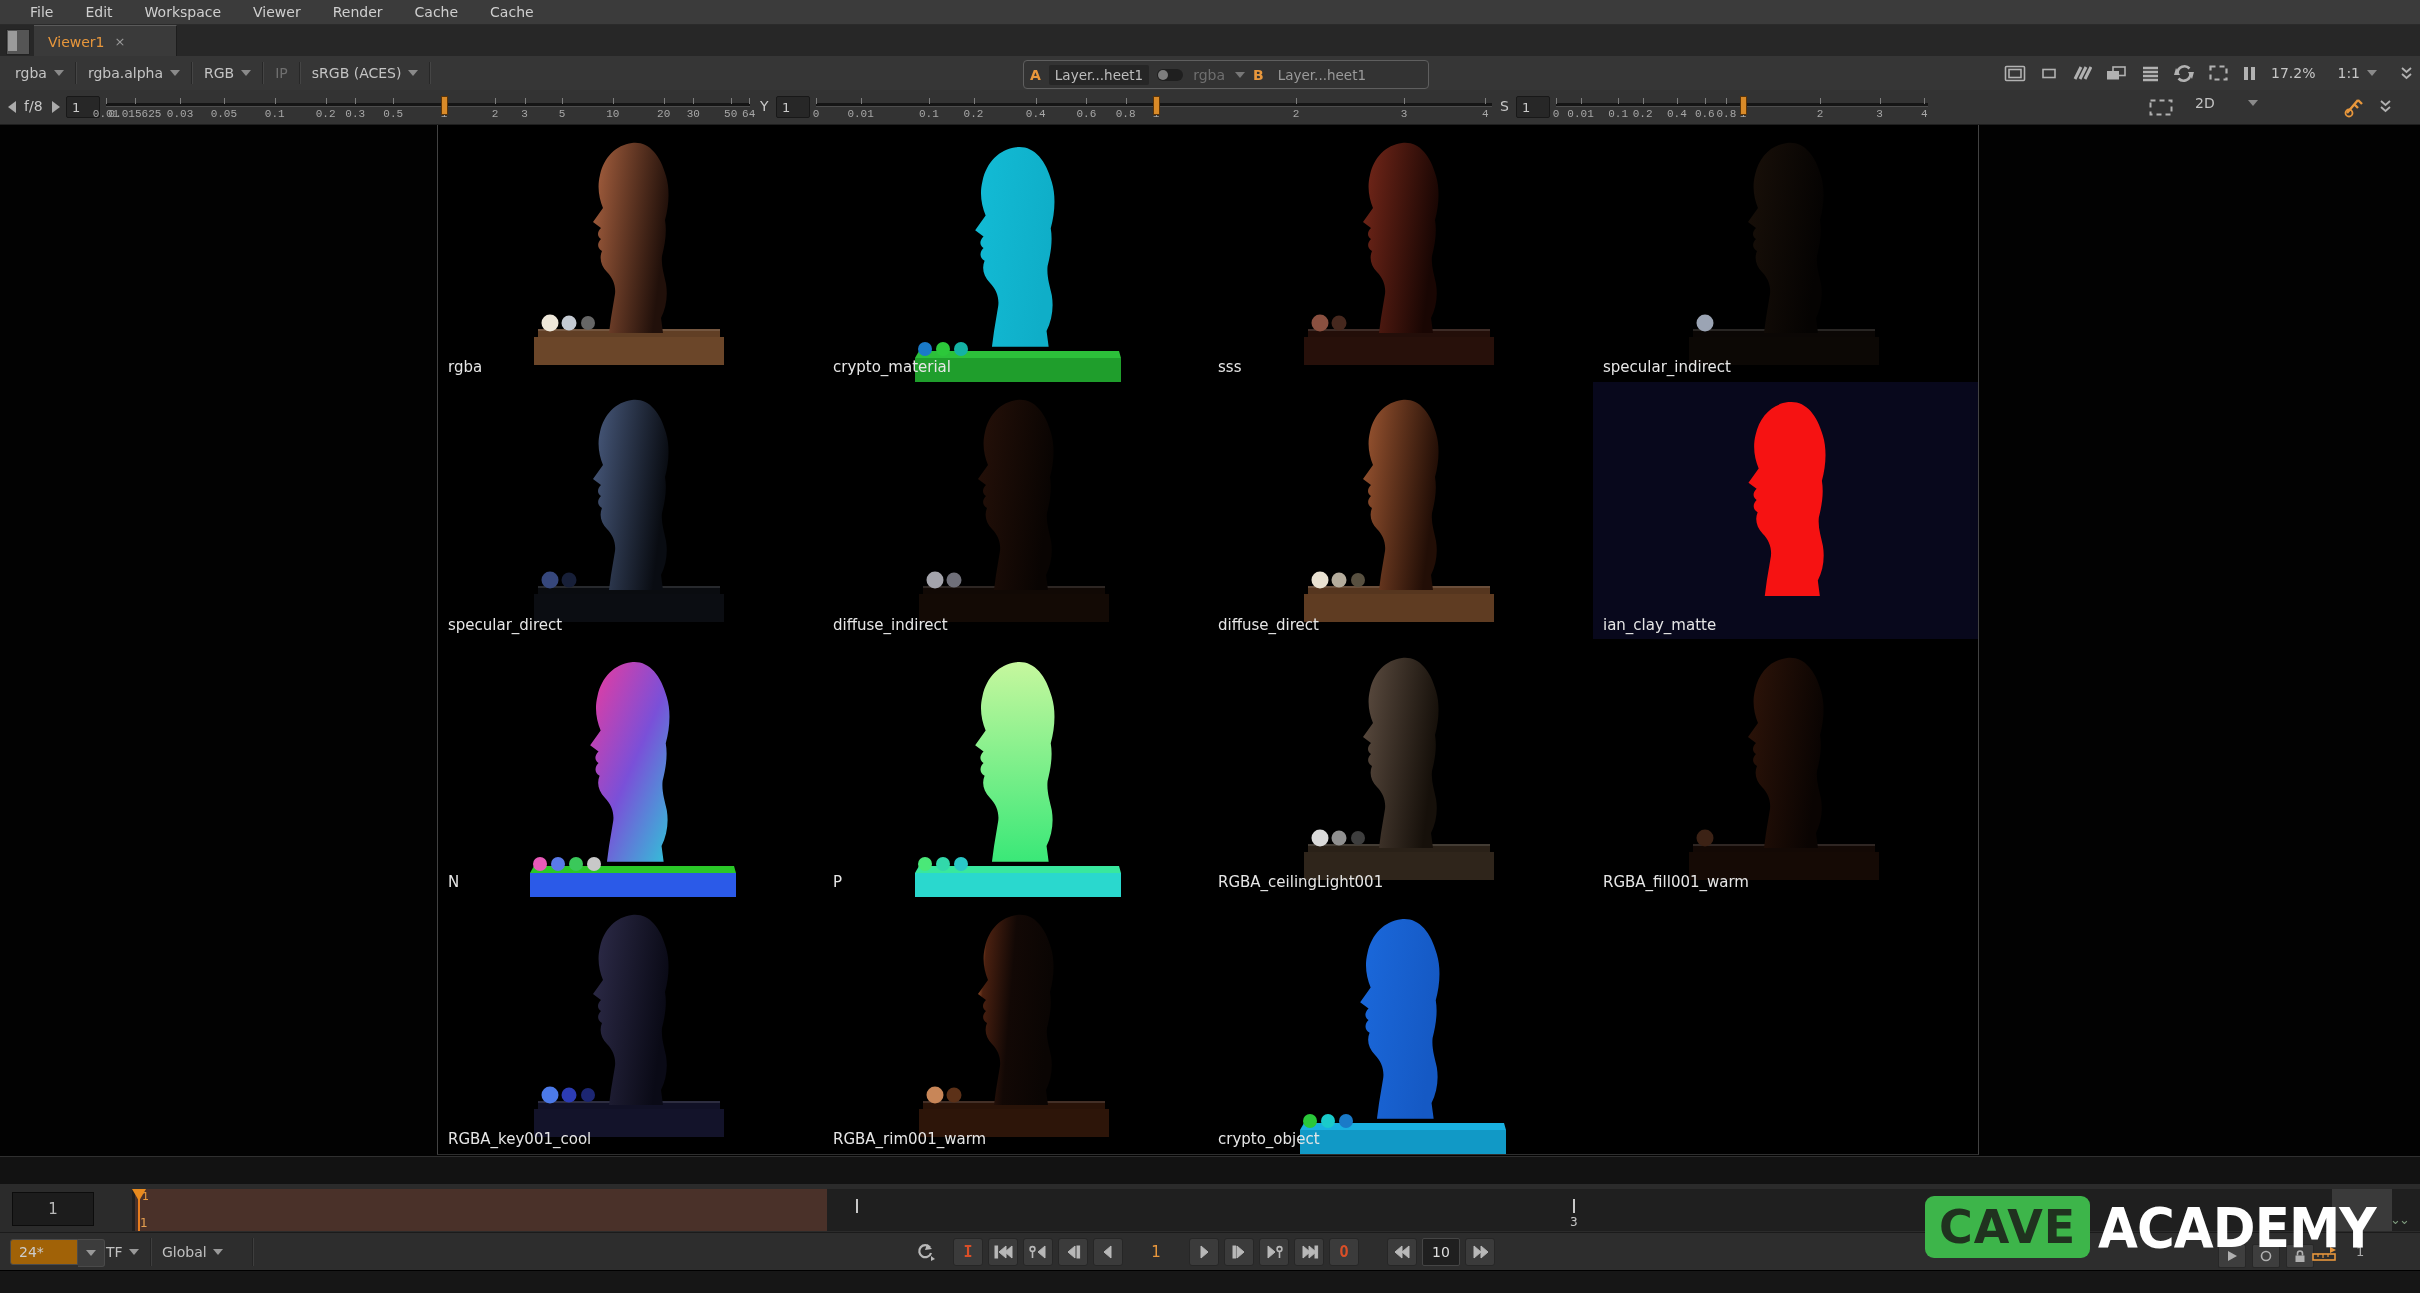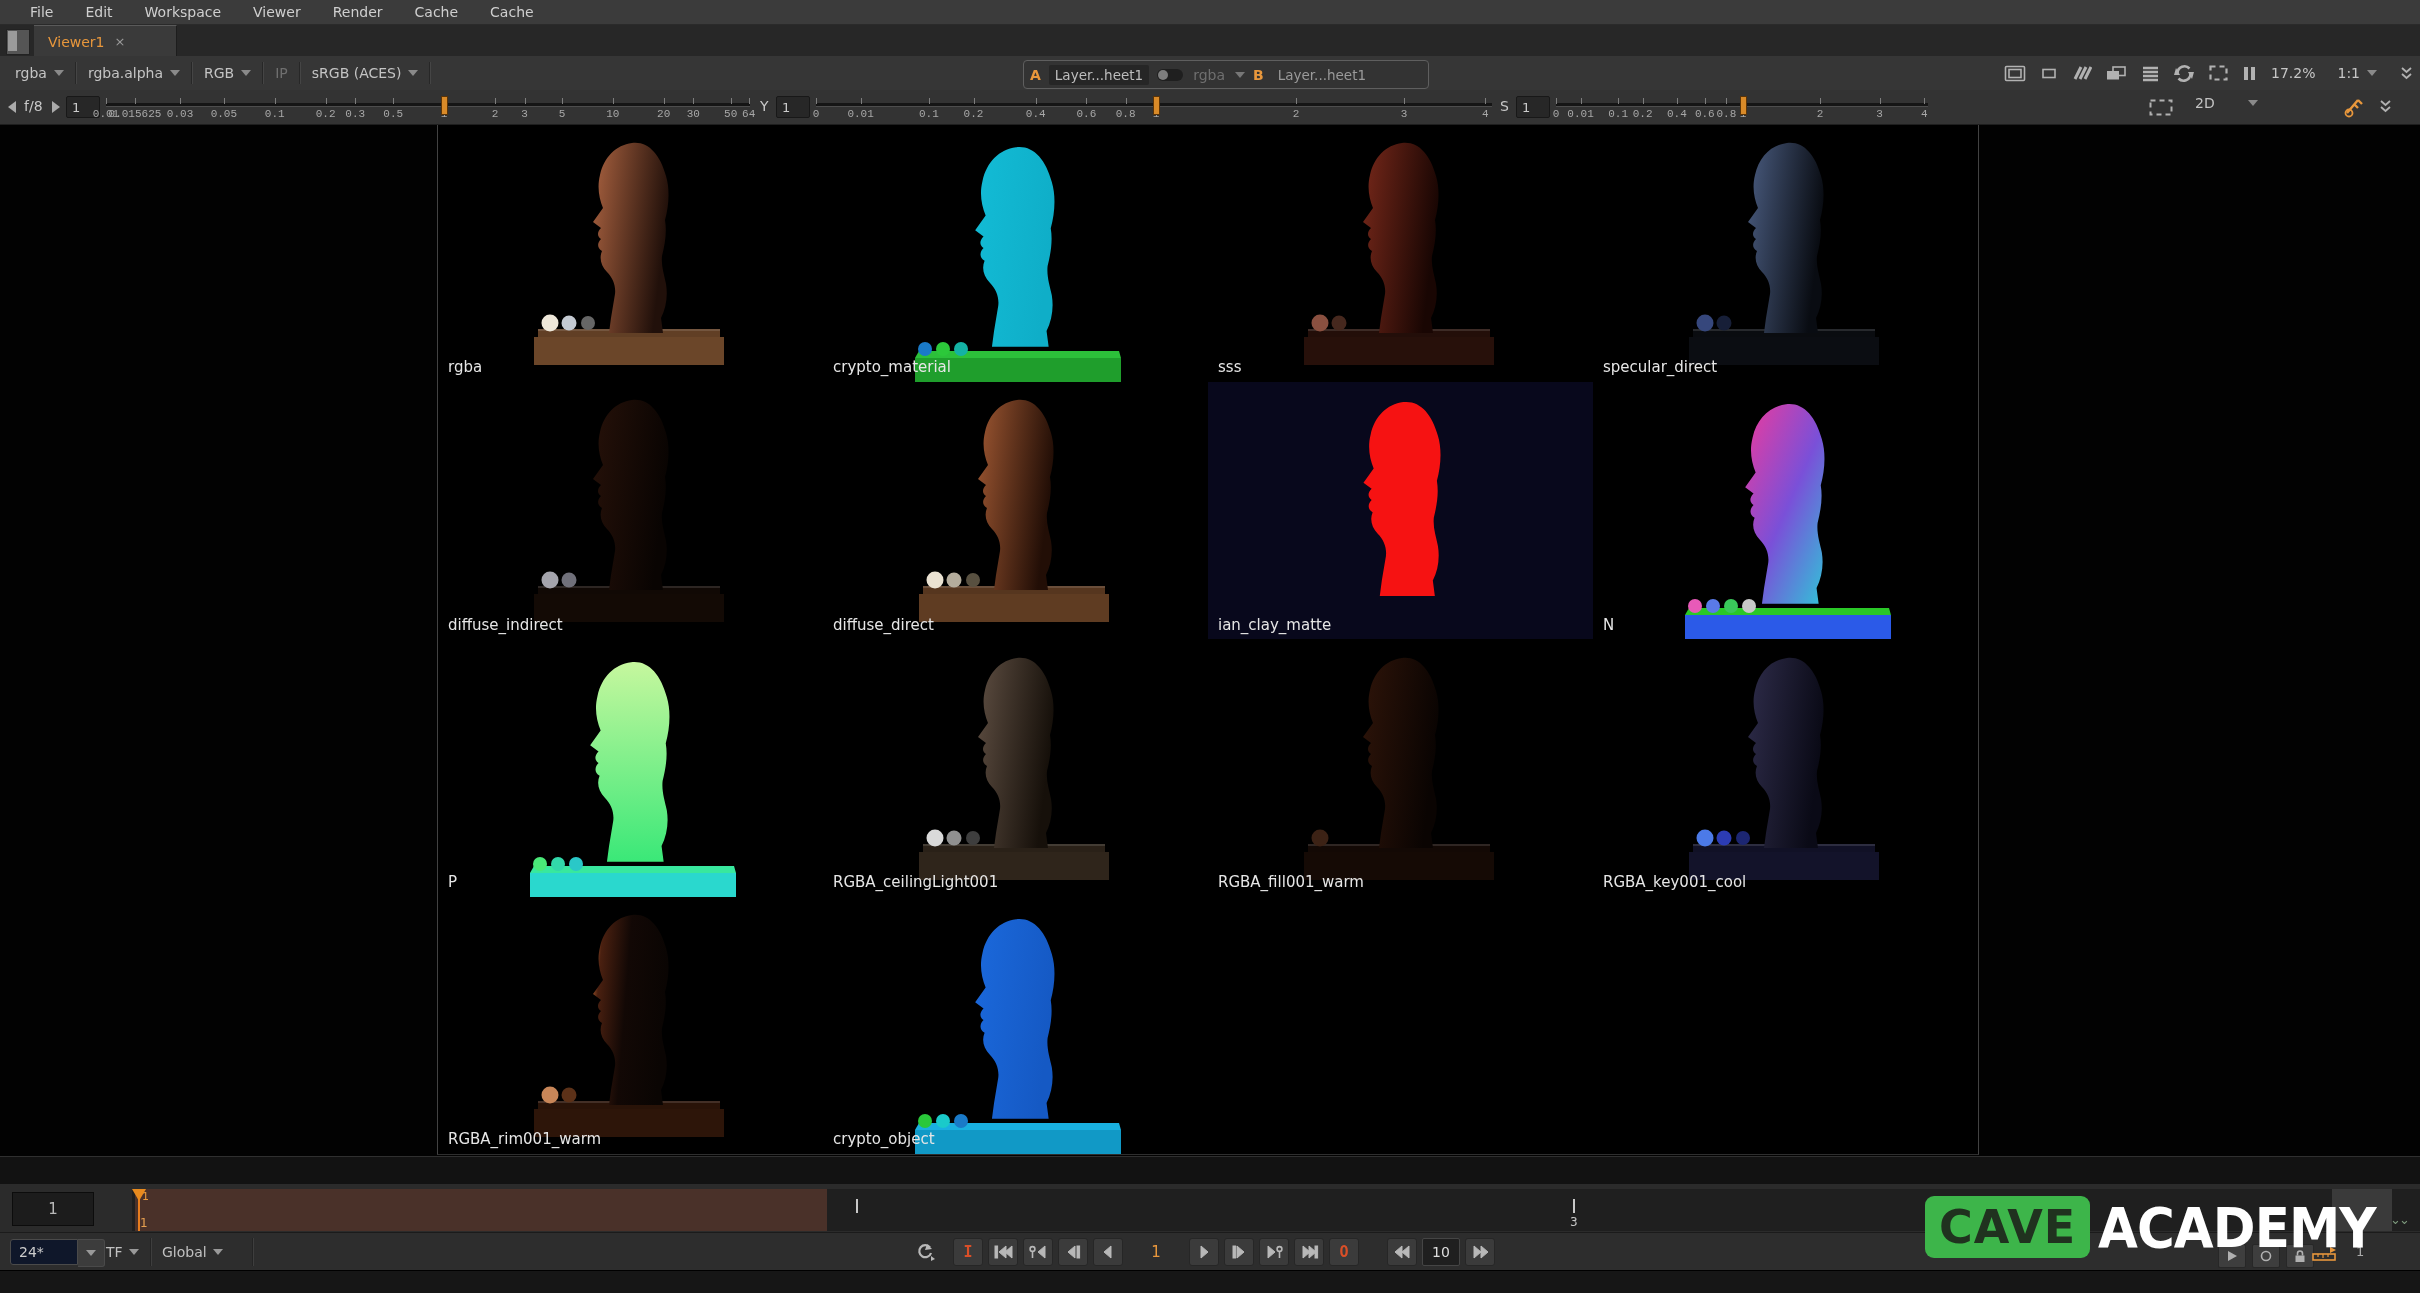--- a/index.html
+++ b/index.html
@@ -72,21 +72,21 @@
   #playhead{left:6px;top:0;width:2px;height:42px;background:#e87d1e;}
   #playhead-tri{left:0px;top:0;width:0;height:0;border-left:7px solid transparent;border-right:7px solid transparent;
                 border-top:12px solid #e88a1e;}
   #playhead-top{left:10px;top:1px;font-size:11px;color:#e89a3c;}
   #playhead-bottom{left:8px;top:27px;font-size:12px;color:#e8a050;}
   .tl-tick{position:absolute;top:10px;width:2px;height:14px;background:#c8c8c8;}
   .tl-ticklabel{position:absolute;top:26px;font-size:12px;color:#c8c8c8;transform:translateX(-40%);}
   
   #transportrow{left:0;top:1232px;width:2420px;height:38px;background:#2d2d2d;border-top:1px solid #1b1b1b;}
   #fps-combo{left:10px;top:6px;display:flex;}
-  #fps-value{width:58px;height:24px;background:#0f172a;border:1px solid #4a4a4a;border-radius:3px 0 0 3px;
+  #fps-value{width:58px;height:24px;background:#a16207;border:1px solid #4a4a4a;border-radius:3px 0 0 3px;
              color:#cccccc;font-size:14px;line-height:24px;padding-left:8px;}
   #fps-arrow{width:26px;height:26px;background:#3c3c3c;border:1px solid #4a4a4a;border-left:none;border-radius:0 3px 3px 0;
              display:flex;align-items:center;justify-content:center;}
   .darr{width:0;height:0;border-left:5px solid transparent;border-right:5px solid transparent;border-top:6px solid #999;}
   .tr-dd{position:absolute;top:6px;display:flex;align-items:center;gap:6px;font-size:14px;color:#c0c0c0;height:26px;}
   .tr-sep{position:absolute;top:5px;width:1px;height:28px;background:#242424;border-right:1px solid #3e3e3e;}
   #transport-center{left:914px;top:5px;display:flex;align-items:center;gap:5px;}
   .tbtn{width:30px;height:28px;background:#3b3b3b;border:1px solid #262626;border-radius:3px;
         display:flex;align-items:center;justify-content:center;box-sizing:border-box;}
   .tbtn svg{fill:#b8b8b8;stroke:#b8b8b8;}
@@ -421,20 +421,38 @@
               <path d="M62,6 C46,8 34,20 30,38 C27,50 29,61 33,71 L23,85 L31,91 C27,95 27,99 31,102 C27,106 27,111 32,114 C29,121 31,129 37,135 C43,141 46,149 45,157 L41,181 L39,196 L93,196 L91,181 C96,171 98,159 96,147 C94,137 91,129 92,119 C95,107 97,95 95,83 C99,69 100,52 96,39 C90,17 78,4 62,6 Z" transform="translate(132,12)" fill="url(#g2)"></path>
             </g>
             <circle cx="112" cy="198" r="8.5" fill="#8a5040"></circle>
             <circle cx="131" cy="198" r="7.5" fill="#46281e"></circle>
           </svg>
           <span class="tile-label">sss</span>
         </div>
         <div class="tile">
           <svg width="385" height="257" viewBox="0 0 385 257">
             <defs>
+              <linearGradient id="g3" x1="0" y1="0" x2="1" y2="0.3">
+                <stop offset="0" stop-color="#191009"></stop>
+                <stop offset="1" stop-color="#050302"></stop>
+              </linearGradient>
+            </defs>
+            <rect x="100" y="204" width="182" height="8" fill="#0c0805" opacity="0.9"></rect>
+            <rect x="100" y="204" width="182" height="2" fill="#ffffff" opacity="0.12"></rect>
+            <rect x="96" y="212" width="190" height="28" fill="#0c0805"></rect>
+            <g>
+              <path d="M62,6 C46,8 34,20 30,38 C27,50 29,61 33,71 L23,85 L31,91 C27,95 27,99 31,102 C27,106 27,111 32,114 C29,121 31,129 37,135 C43,141 46,149 45,157 L41,181 L39,196 L93,196 L91,181 C96,171 98,159 96,147 C94,137 91,129 92,119 C95,107 97,95 95,83 C99,69 100,52 96,39 C90,17 78,4 62,6 Z" transform="translate(132,12)" fill="url(#g3)"></path>
+            </g>
+            <circle cx="112" cy="198" r="8.5" fill="#9ba4b4"></circle>
+          </svg>
+          <span class="tile-label">specular_indirect</span>
+        </div>
+        <div class="tile">
+          <svg width="385" height="257" viewBox="0 0 385 257">
+            <defs>
               <linearGradient id="g4" x1="0" y1="0" x2="1" y2="0.3">
                 <stop offset="0" stop-color="#4a5c80"></stop>
                 <stop offset="1" stop-color="#090c12"></stop>
               </linearGradient>
             </defs>
             <rect x="100" y="204" width="182" height="8" fill="#0b0d12" opacity="0.9"></rect>
             <rect x="100" y="204" width="182" height="2" fill="#ffffff" opacity="0.12"></rect>
             <rect x="96" y="212" width="190" height="28" fill="#0b0d12"></rect>
             <g>
               <path d="M62,6 C46,8 34,20 30,38 C27,50 29,61 33,71 L23,85 L31,91 C27,95 27,99 31,102 C27,106 27,111 32,114 C29,121 31,129 37,135 C43,141 46,149 45,157 L41,181 L39,196 L93,196 L91,181 C96,171 98,159 96,147 C94,137 91,129 92,119 C95,107 97,95 95,83 C99,69 100,52 96,39 C90,17 78,4 62,6 Z" transform="translate(132,12)" fill="url(#g4)"></path>

